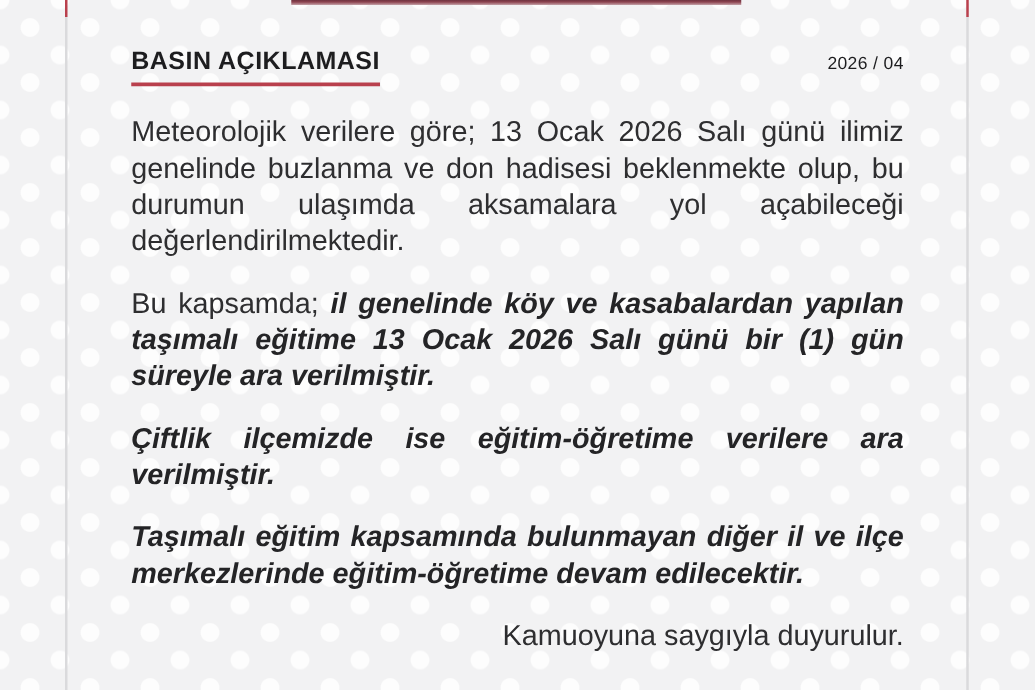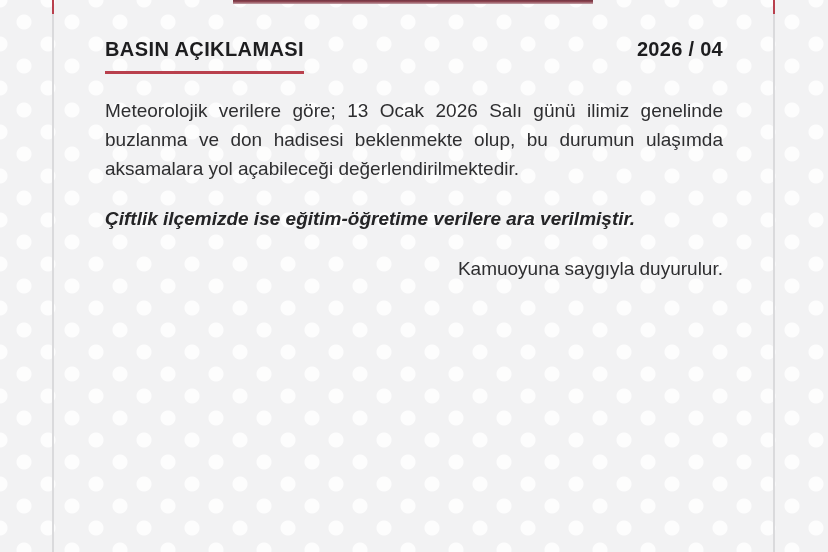--- a/index.html
+++ b/index.html
@@ -53,32 +53,32 @@
     justify-content: space-between;
     align-items: baseline;
     margin-bottom: 22px;
   }
   .title {
     margin: 0;
     font-size: 20px;
     font-weight: bold;
     letter-spacing: 0.4px;
     color: #1d1d1f;
-    padding-bottom: 10px;
+    padding-bottom: 5px;
     border-bottom: 3px solid #b9404d;
   }
   .doc-number {
-    font-size: 20px;
-    font-weight: bold;
+    font-size: 14px;
+    font-weight: normal;
     color: #1d1d1f;
     letter-spacing: 0.3px;
   }
   p.body-text {
     margin: 0 0 21px 0;
-    font-size: 19px;
+    font-size: 23px;
     line-height: 29px;
     color: #2e2e30;
     text-align: justify;
   }
   .em, p.em {
     font-weight: bold;
     font-style: italic;
     color: #242426;
   }
   p.closing {
@@ -94,19 +94,21 @@
   <div class="rule rule-right"></div>
 
   <div class="content">
     <div class="header-row">
       <h1 class="title">BASIN AÇIKLAMASI</h1>
       <div class="doc-number">2026 / 04</div>
     </div>
 
     <p class="body-text">Meteorolojik verilere göre; 13 Ocak 2026 Salı günü ilimiz genelinde buzlanma ve don hadisesi beklenmekte olup, bu durumun ulaşımda aksamalara yol açabileceği değerlendirilmektedir.</p>
 
+    <p class="body-text"><span>Bu kapsamda; </span><span class="em">il genelinde köy ve kasabalardan yapılan taşımalı eğitime 13 Ocak 2026 Salı günü bir (1) gün süreyle ara verilmiştir.</span></p>
 
     <p class="body-text em">Çiftlik ilçemizde ise eğitim-öğretime verilere ara verilmiştir.</p>
 
+    <p class="body-text em">Taşımalı eğitim kapsamında bulunmayan diğer il ve ilçe merkezlerinde eğitim-öğretime devam edilecektir.</p>
 
     <p class="body-text closing">Kamuoyuna saygıyla duyurulur.</p>
   </div>
 </div>
 
 </body></html>

